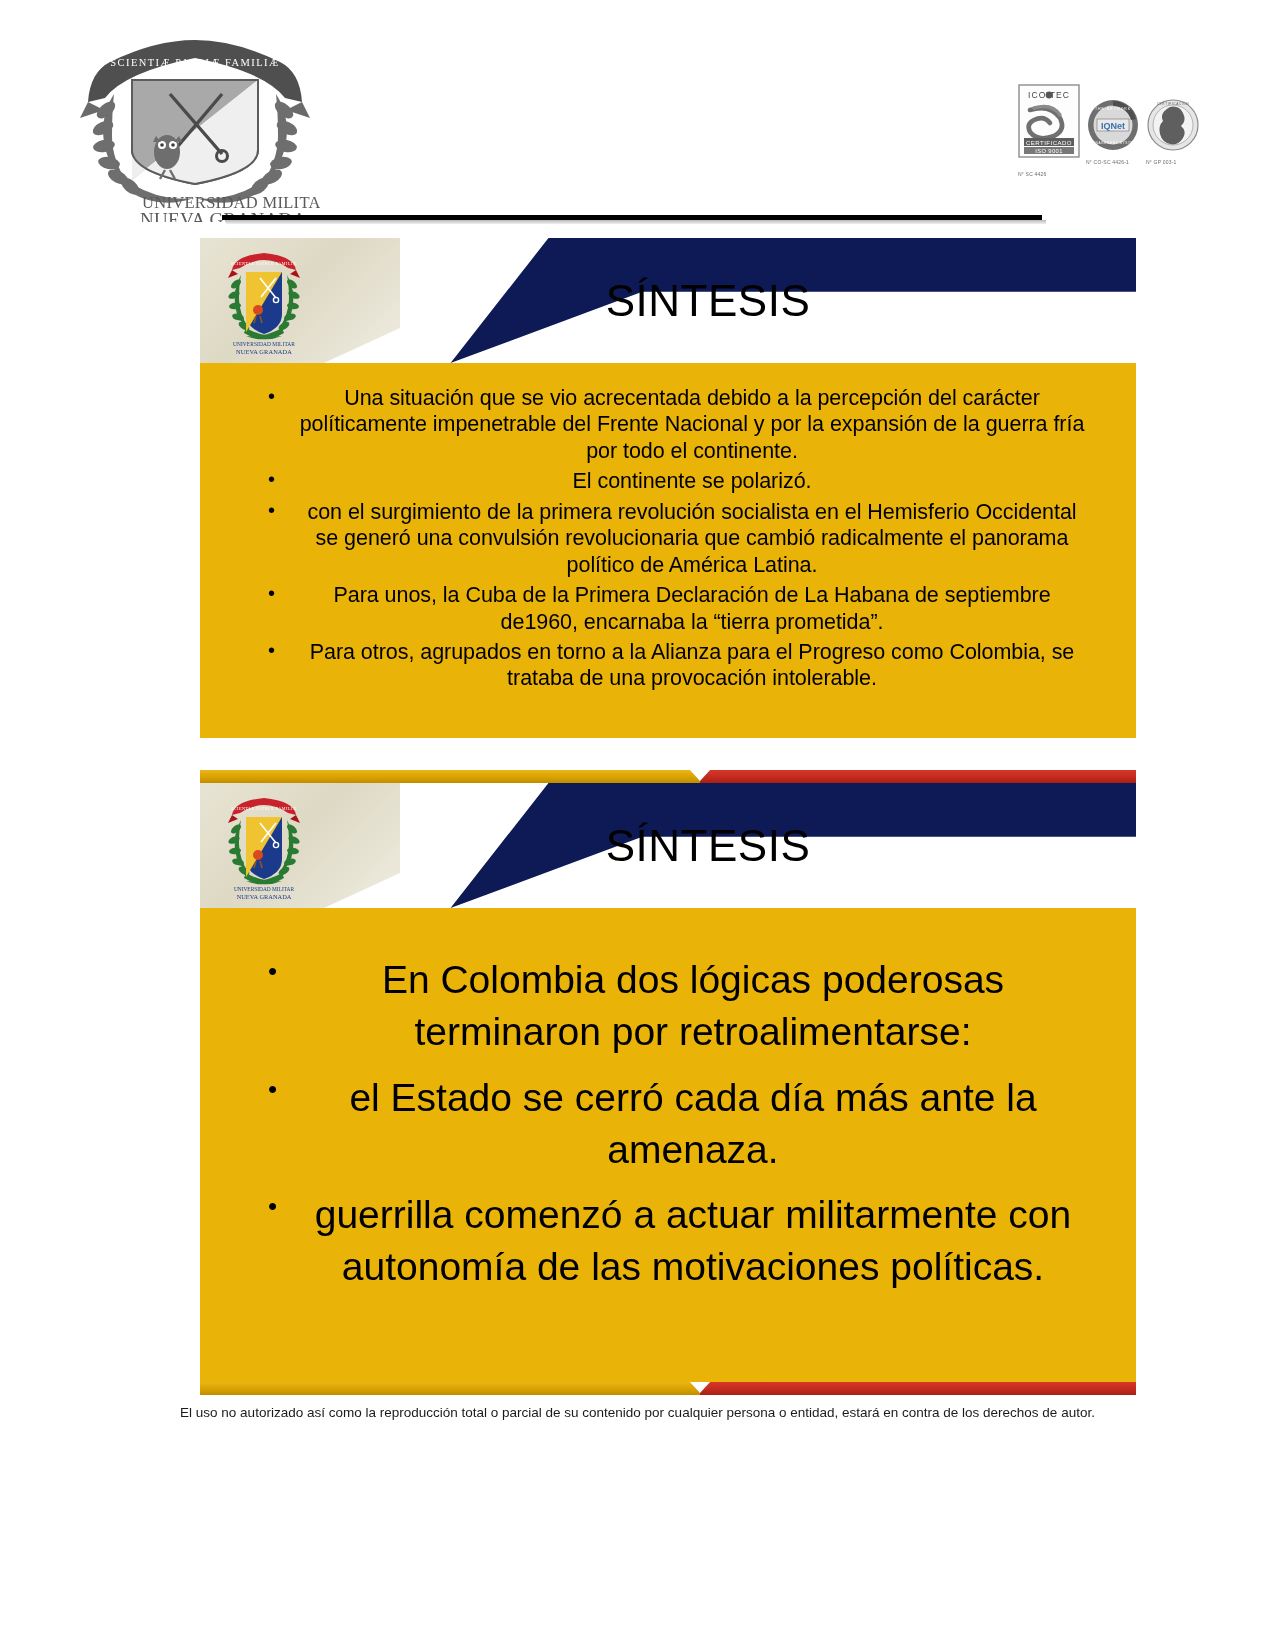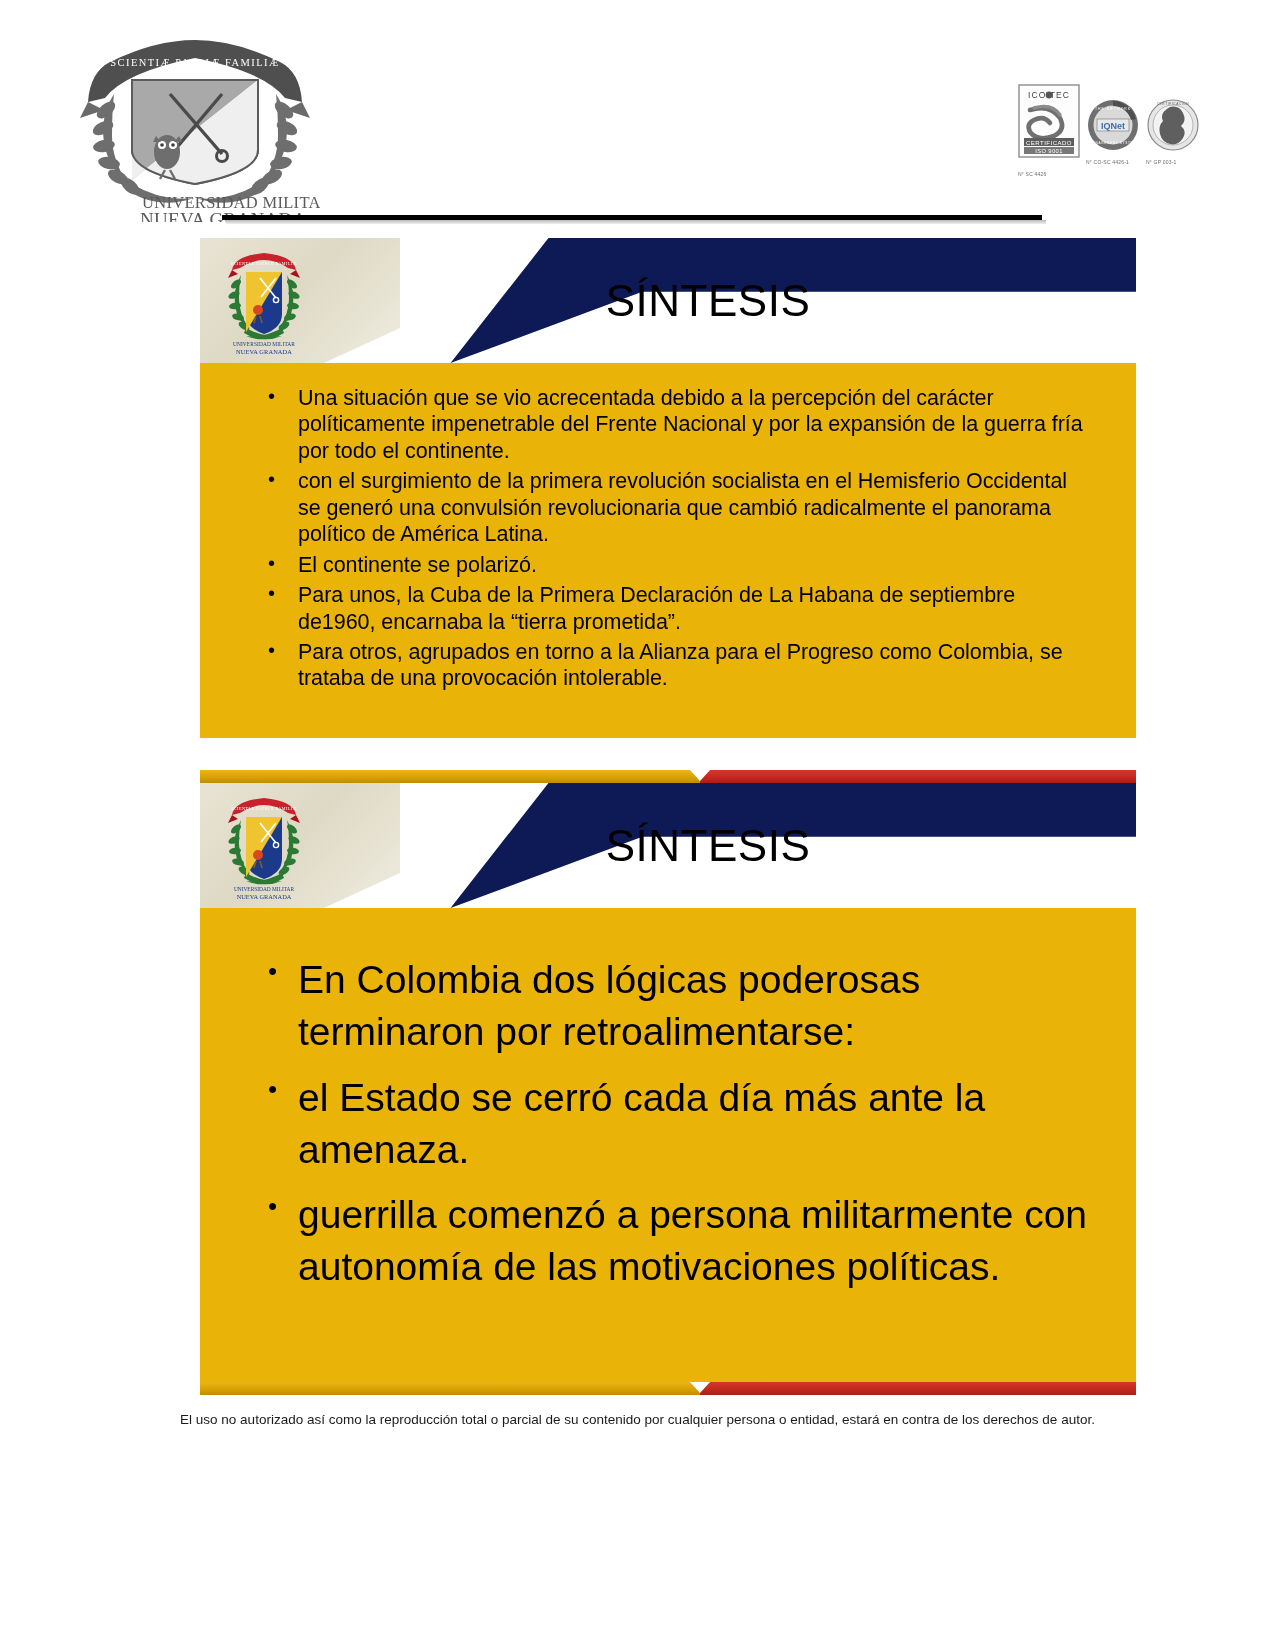--- a/index.html
+++ b/index.html
@@ -137,20 +137,21 @@
     padding-left: 80px;
   }
 
   
   .slide-body {
     padding: 22px 50px 10px 58px;
   }
 
   ul.bullets {
     list-style: none;
+    text-align: center;
   }
   ul.bullets > li {
     position: relative;
     padding-left: 40px;
     color: #000000;
   }
   ul.bullets > li::before {
     content: "\2022";
     position: absolute;
     left: 10px;
@@ -187,21 +188,21 @@
     left: 0;
     top: 1398px;
     width: 1275px;
     text-align: center;
   }
   .footer-note {
     font-size: 13.5px;
     color: #1a1a1a;
     line-height: 1.45;
     width: 930px;
-    margin: 12px auto;
+    margin: 5px auto;
   }
   .footer-page {
     margin-top: 16px;
     width: 930px;
     margin-left: auto;
     margin-right: auto;
     text-align: right;
     font-size: 14.5px;
     color: #1a1a1a;
     padding-right: 78px;
@@ -373,22 +374,22 @@
         <text x="40" y="106" font-family="Liberation Serif, serif" font-size="6.4" fill="#1b3a8c" text-anchor="middle" letter-spacing="0.1">NUEVA GRANADA</text>
       </svg>
     </div>
 
     <div class="slide-title">SÍNTESIS</div>
   </div>
 
   <div class="slide-body">
     <ul class="bullets">
       <li>Una situación que se vio acrecentada debido a la percepción del carácter políticamente impenetrable del Frente Nacional y por la expansión de la guerra fría por todo el continente.</li>
+      <li>El continente se polarizó.</li>
       <li>con el surgimiento de la primera revolución socialista en el Hemisferio Occidental se generó una convulsión revolucionaria que cambió radicalmente el panorama político de América Latina.</li>
-      <li>El continente se polarizó.</li>
       <li>Para unos, la Cuba de la Primera Declaración de La Habana de septiembre de1960, encarnaba la “tierra prometida”.</li>
       <li>Para otros, agrupados en torno a la Alianza para el Progreso como Colombia, se trataba de una provocación intolerable.</li>
     </ul>
   </div>
 </div>
 
 <div class="slide slide-2">
 
   <div class="tricolor-bar">
     <div class="gold"></div>
@@ -438,21 +439,21 @@
       </svg>
     </div>
 
     <div class="slide-title">SÍNTESIS</div>
   </div>
 
   <div class="slide-body">
     <ul class="bullets">
       <li>En Colombia dos lógicas poderosas terminaron por retroalimentarse:</li>
       <li>el Estado se cerró cada día más ante la amenaza.</li>
-      <li>guerrilla comenzó a persona militarmente con autonomía de las motivaciones políticas.</li>
+      <li>guerrilla comenzó a actuar militarmente con autonomía de las motivaciones políticas.</li>
     </ul>
   </div>
 
   <div class="slide-bottom-wrap">
     <div class="tricolor-bar">
       <div class="gold"></div>
       <div class="red"></div>
       <div class="notch"></div>
     </div>
   </div>

